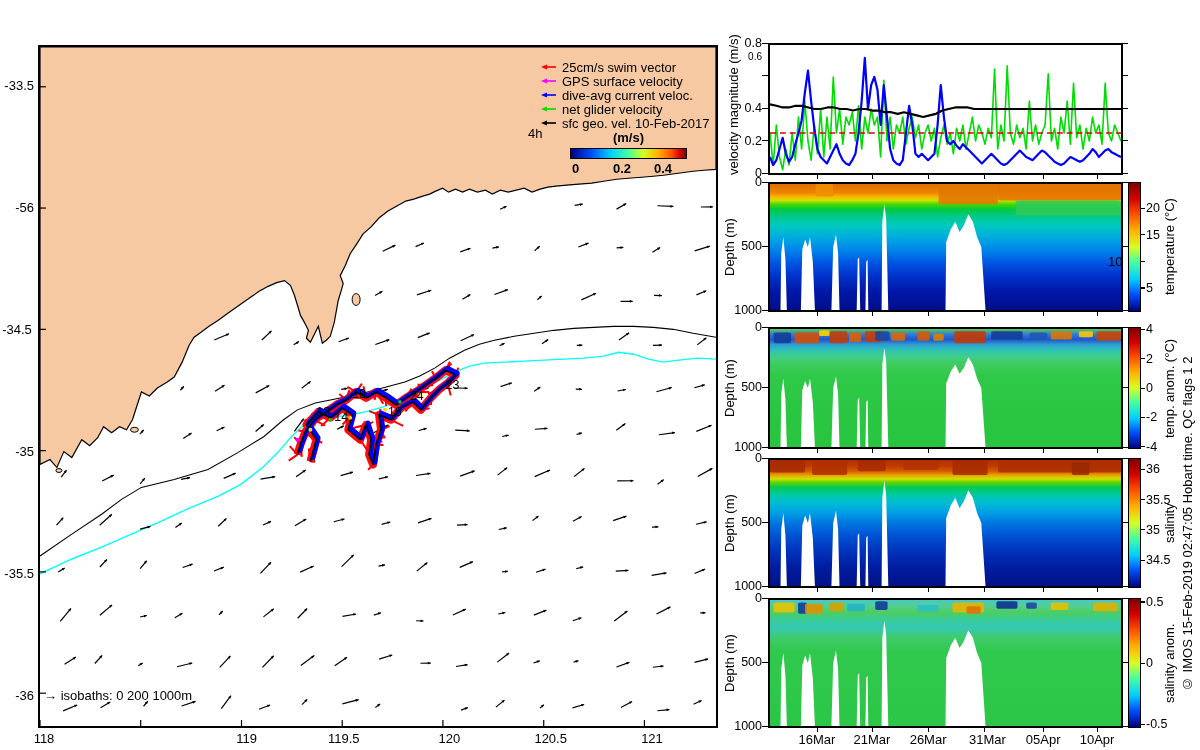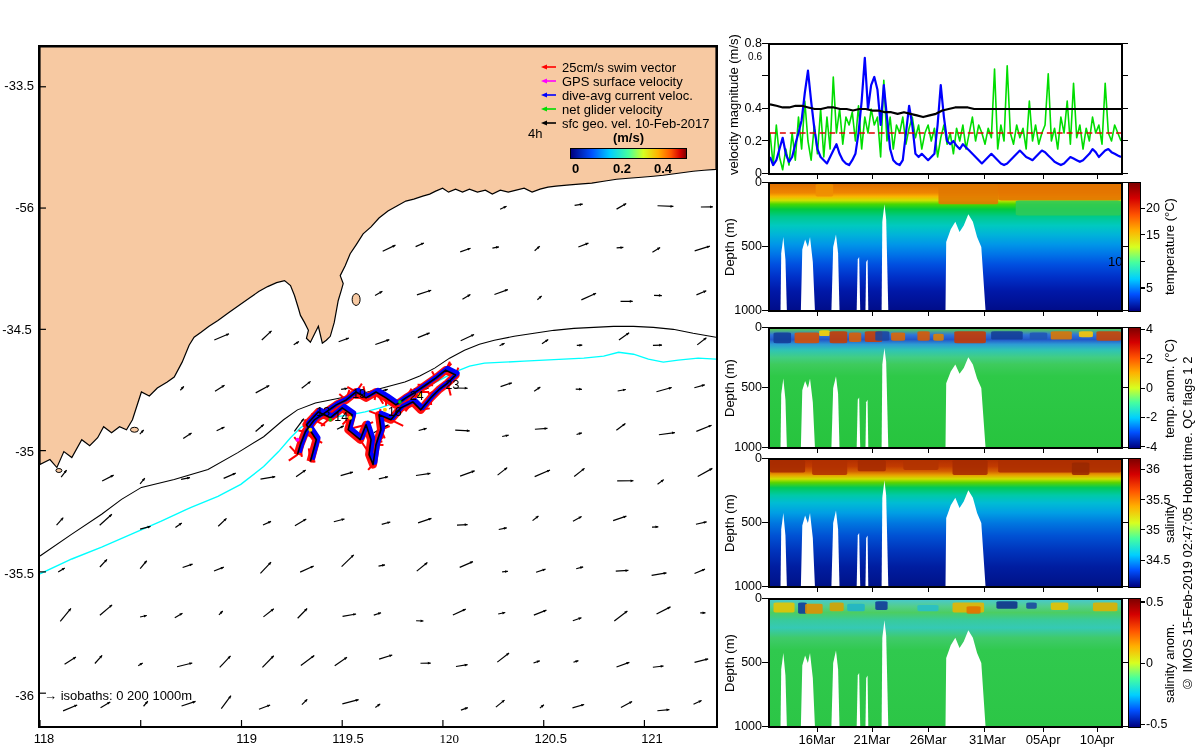--- a/index.html
+++ b/index.html
@@ -473,22 +473,22 @@
       <line x1="38" y1="207" x2="44" y2="207" stroke="#000" stroke-width="1.2"></line>
       <line x1="38" y1="329" x2="44" y2="329" stroke="#000" stroke-width="1.2"></line>
       <line x1="38" y1="451" x2="44" y2="451" stroke="#000" stroke-width="1.2"></line>
       <line x1="38" y1="573" x2="44" y2="573" stroke="#000" stroke-width="1.2"></line>
       <line x1="38" y1="695" x2="44" y2="695" stroke="#000" stroke-width="1.2"></line>
     </svg>
 <div id="map-labels" class="abs" style="left:0;top:0;width:1200px;height:750px;pointer-events:none;">
       <div class="ticklbl" style="left:24px;top:731px;width:40px;text-align:center;">118</div>
       <div class="ticklbl" style="left:125.30000000000001px;top:731px;width:40px;text-align:center;margin-top:48px;">118.5</div>
       <div class="ticklbl" style="left:226.7px;top:731px;width:40px;text-align:center;">119</div>
-      <div class="ticklbl" style="left:328px;top:731px;width:40px;text-align:center;">119.5</div>
-      <div class="ticklbl" style="left:429.3px;top:731px;width:40px;text-align:center;font-family:Liberation Serif, serif;">120</div>
+      <div class="ticklbl" style="left:328px;top:731px;width:40px;">119.5</div>
+      <div class="ticklbl" style="left:429.3px;top:731px;width:40px;text-align:center;">120</div>
       <div class="ticklbl" style="left:530.7px;top:731px;width:40px;text-align:center;">120.5</div>
       <div class="ticklbl" style="left:632px;top:731px;width:40px;text-align:center;">121</div>
       <div class="ticklbl" style="left:0px;top:78px;width:34px;text-align:right;">-33.5</div>
       <div class="ticklbl" style="left:0px;top:200px;width:34px;text-align:right;">-56</div>
       <div class="ticklbl" style="left:0px;top:322px;width:34px;text-align:center;">-34.5</div>
       <div class="ticklbl" style="left:0px;top:444px;width:34px;text-align:right;">-35</div>
       <div class="ticklbl" style="left:0px;top:566px;width:34px;text-align:right;">-35.5</div>
       <div class="ticklbl" style="left:0px;top:688px;width:34px;text-align:right;">-36</div>
     </div>
 

